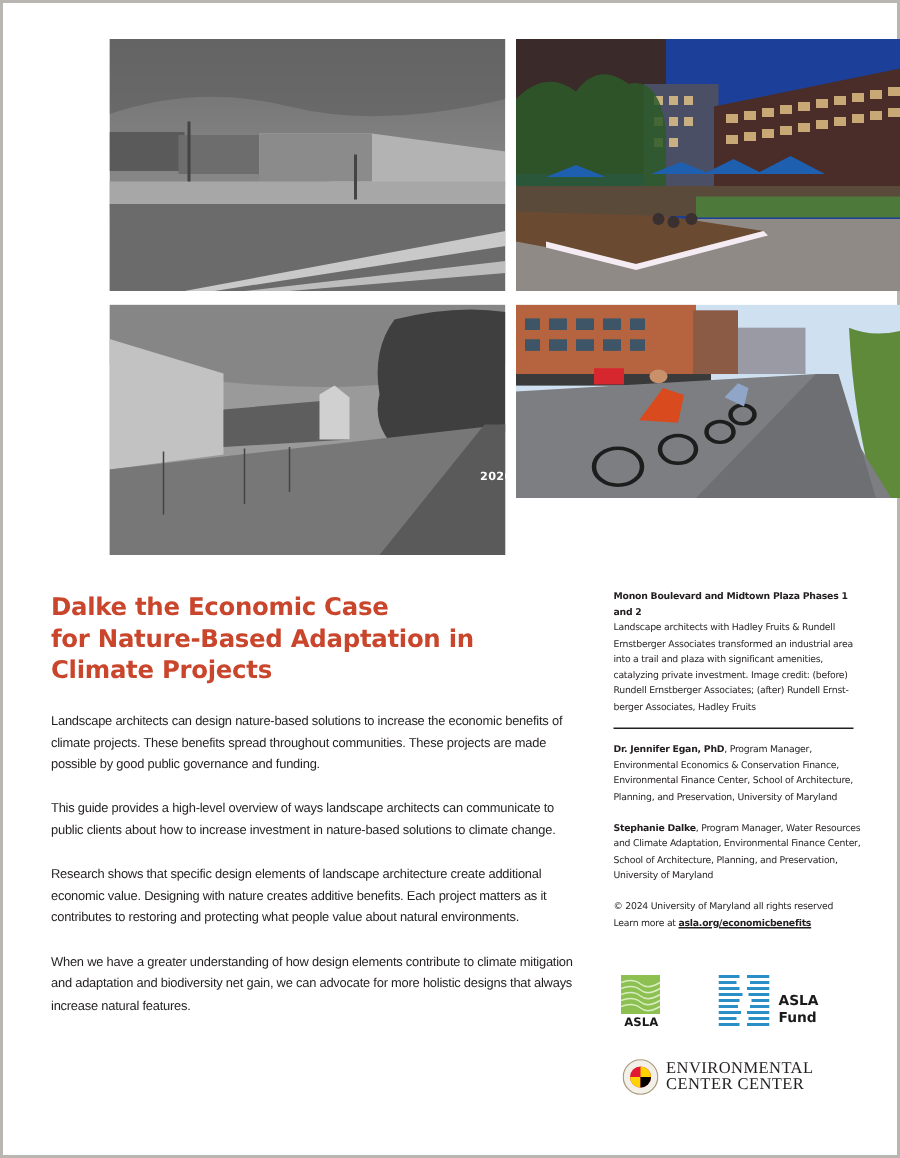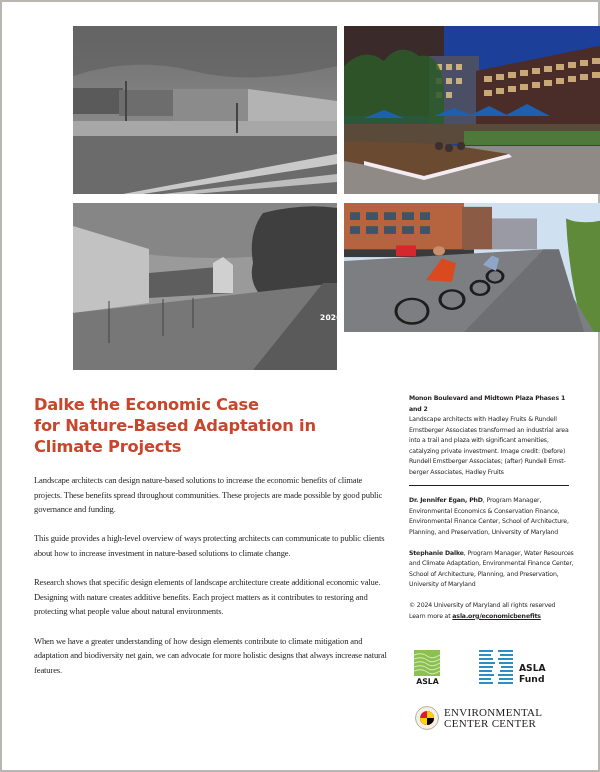--- a/index.html
+++ b/index.html
@@ -20,21 +20,21 @@
   #p3 { left: 31px; top: 201px; width: 264px; height: 167px; }
   #p4 { left: 302px; top: 201px; width: 264px; height: 129px; }
 
   .title {
     position: absolute; left: 32px; top: 392px; width: 330px;
     color: #c9462c; font-family: "DejaVu Sans", sans-serif; font-weight: bold;
     font-size: 16.3px; line-height: 21px; letter-spacing: -0.2px; margin: 0;
   }
   .body {
     position: absolute; left: 32px; top: 471px; width: 356px;
-    font-family: Liberation Serif, serif; font-size: 8.6px; line-height: 14.6px;
+    font-family: Liberation Sans, sans-serif; font-size: 8.6px; line-height: 14.6px;
     color: #231f20; letter-spacing: -0.15px;
   }
   .body p { margin: 0 0 14.6px 0; }
 
   .side {
     position: absolute; left: 407px; top: 391px; width: 170px;
     font-family: "DejaVu Sans", sans-serif; font-size: 6.2px; line-height: 10.5px;
     color: #231f20; letter-spacing: -0.15px;
   }
   .side p { margin: 0; }
@@ -195,21 +195,21 @@
   </div>
 
   <h1 class="title">
     <span>Dalke the Economic Case</span><br>
     <span>for Nature-Based Adaptation in</span><br>
     <span>Climate Projects</span>
   </h1>
 
   <div class="body">
     <p>Landscape architects can design nature-based solutions to increase the economic benefits of climate projects. These benefits spread throughout communities. These projects are made possible by good public governance and funding.</p>
-    <p>This guide provides a high-level overview of ways protecting architects can communicate to public clients about how to increase investment in nature-based solutions to climate change.</p>
+    <p>This guide provides a high-level overview of ways landscape architects can communicate to public clients about how to increase investment in nature-based solutions to climate change.</p>
     <p>Research shows that specific design elements of landscape architecture create additional economic value. Designing with nature creates additive benefits. Each project matters as it contributes to restoring and protecting what people value about natural environments.</p>
     <p>When we have a greater understanding of how design elements contribute to climate mitigation and adaptation and biodiversity net gain, we can advocate for more holistic designs that always increase natural features.</p>
   </div>
 
   <div class="side">
     <p class="caption-title">Monon Boulevard and Midtown Plaza Phases 1 and 2</p>
     <p>Landscape architects with Hadley Fruits &amp; Rundell Ernstberger Associates transformed an industrial area into a trail and plaza with significant amenities, catalyzing private investment. Image credit: (before) Rundell Ernstberger Associates; (after) Rundell Ernst-berger Associates, Hadley Fruits</p>
     <div class="rule"></div>
     <p class="block"><b>Dr. Jennifer Egan, PhD</b><span>, Program Manager, Environmental Economics &amp; Conservation Finance, Environmental Finance Center, School of Architecture, Planning, and Preservation, University of Maryland</span></p>
     <p class="block"><b>Stephanie Dalke</b><span>, Program Manager, Water Resources and Climate Adaptation, Environmental Finance Center, School of Architecture, Planning, and Preservation, University of Maryland</span></p>

